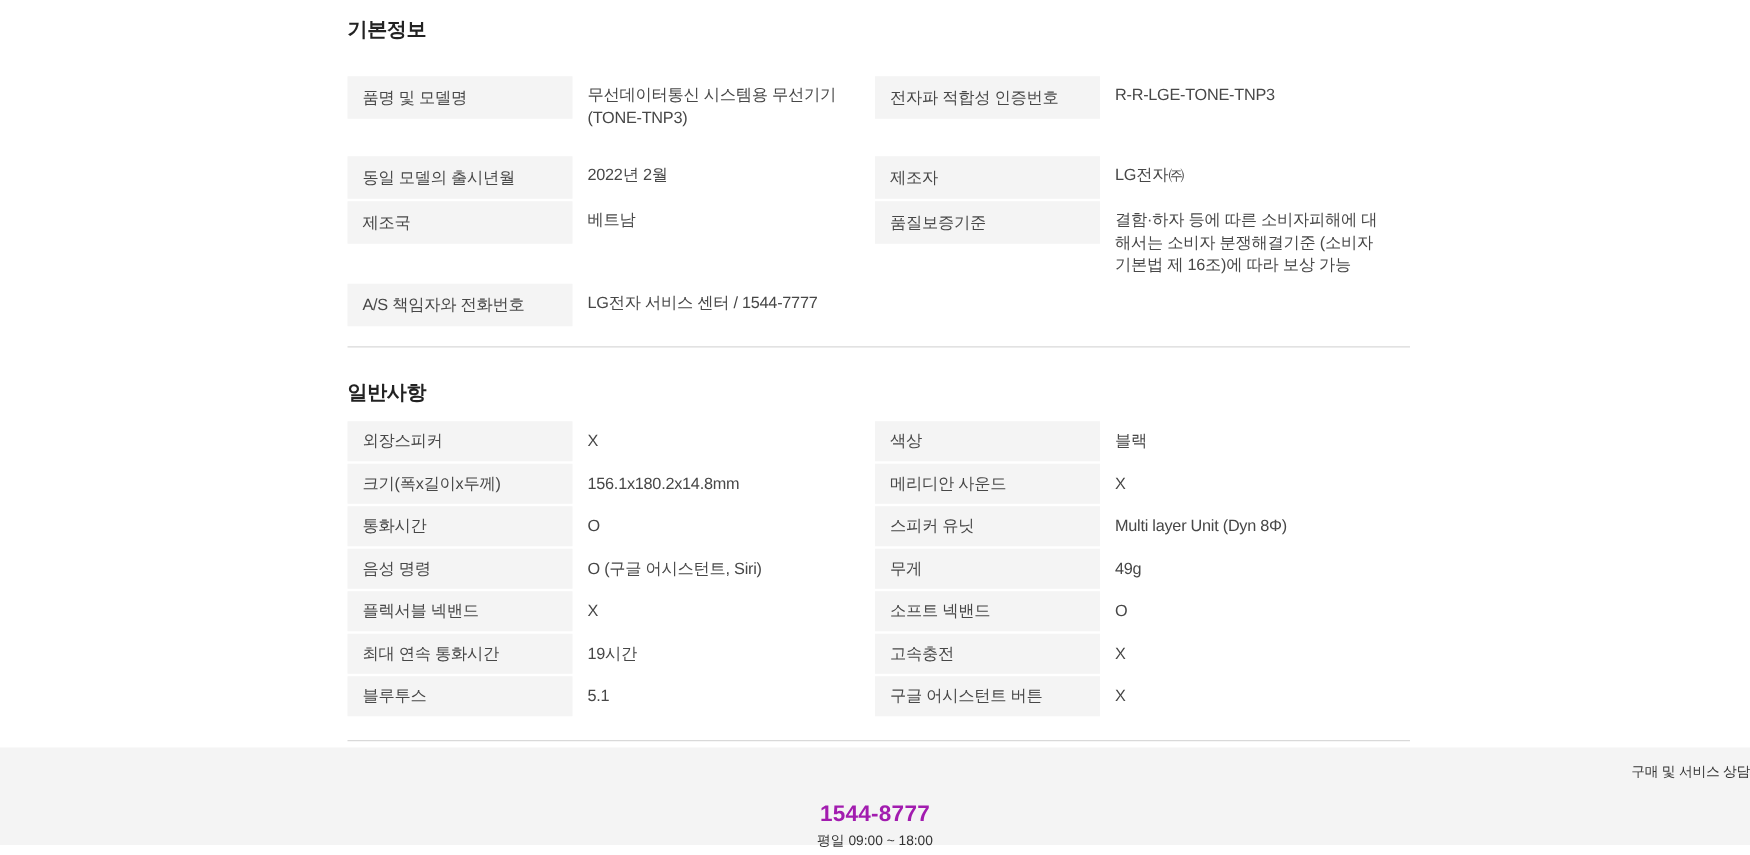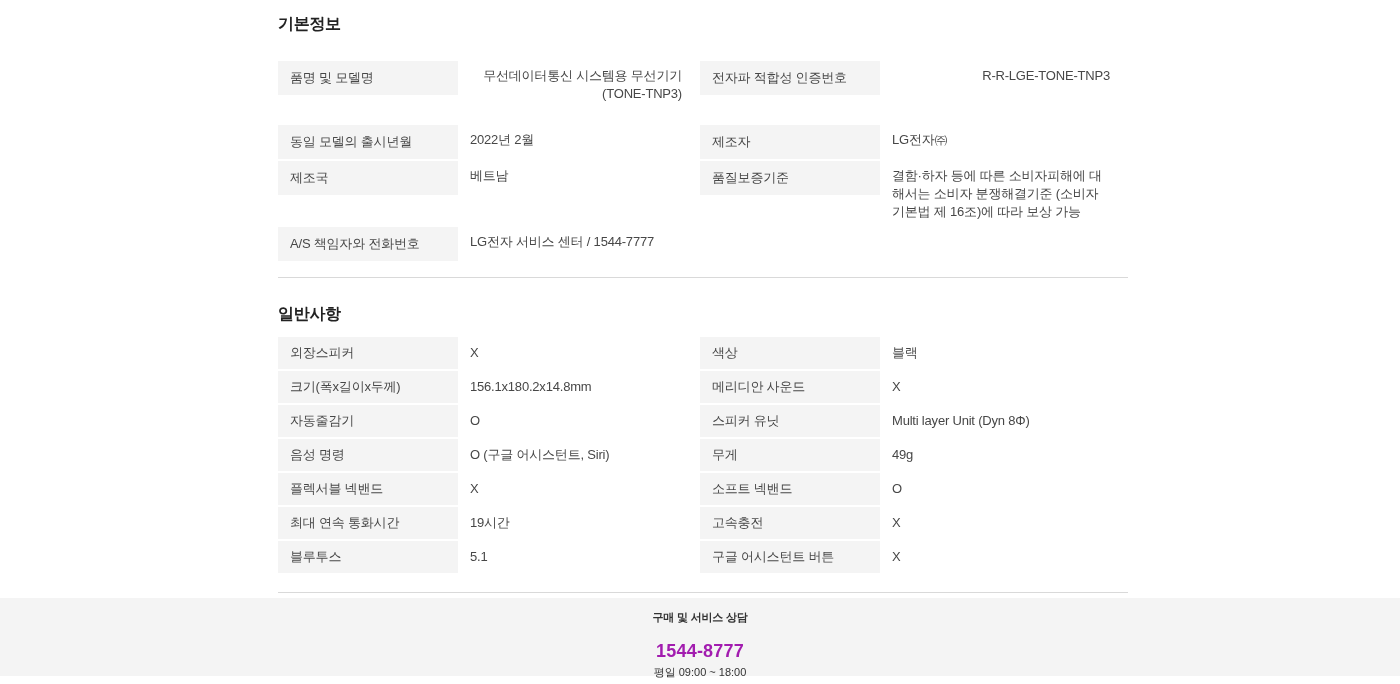--- a/index.html
+++ b/index.html
@@ -41,21 +41,21 @@
     color: #474747;
   }
   .cell.value {
     padding: 6px 18px 6px 12px;
     line-height: 18px;
     color: #474747;
   }
   .cell.label.ghost { background: transparent; }
 
   
-  .row-b0 { margin-bottom: 16px; text-align: right; }
+  .row-b0 { margin-bottom: 16px; }
   .row-b1 { margin-bottom: 2px; }
   .row-b2 { margin-bottom: 0; min-height: 64px; }
   .row-b3 { margin-bottom: 0; }
 
   
   .general .spec-row { margin-bottom: 2px; text-align: right; }
   .general .cell.label { height: 32px; }
   .general .cell.value {
     height: 32px;
     display: flex;
@@ -74,23 +74,24 @@
   .footer {
     margin-top: 5px;
     width: 1400px;
     height: 78px;
     background: #f4f4f4;
     text-align: center;
     padding-top: 12px;
   }
   .footer-caption {
     font-size: 11px;
-    font-weight: 700;
+    font-weight: 400;
     color: #333333;
     letter-spacing: -0.2px;
+    text-align: right;
   }
   .footer-phone {
     font-size: 18px;
     font-weight: 700;
     color: #a21caf;
     margin-top: 16px;
     letter-spacing: 0.2px;
   }
   .footer-hours {
     font-size: 11px;
@@ -143,21 +144,21 @@
       <div class="cell label">색상</div>
       <div class="cell value">블랙</div>
     </div>
     <div class="spec-row">
       <div class="cell label">크기(폭x길이x두께)</div>
       <div class="cell value">156.1x180.2x14.8mm</div>
       <div class="cell label">메리디안 사운드</div>
       <div class="cell value">X</div>
     </div>
     <div class="spec-row">
-      <div class="cell label">자동줄감기</div>
+      <div class="cell label">통화시간</div>
       <div class="cell value">O</div>
       <div class="cell label">스피커 유닛</div>
       <div class="cell value">Multi layer Unit (Dyn 8Φ)</div>
     </div>
     <div class="spec-row">
       <div class="cell label">음성 명령</div>
       <div class="cell value">O (구글 어시스턴트, Siri)</div>
       <div class="cell label">무게</div>
       <div class="cell value">49g</div>
     </div>

